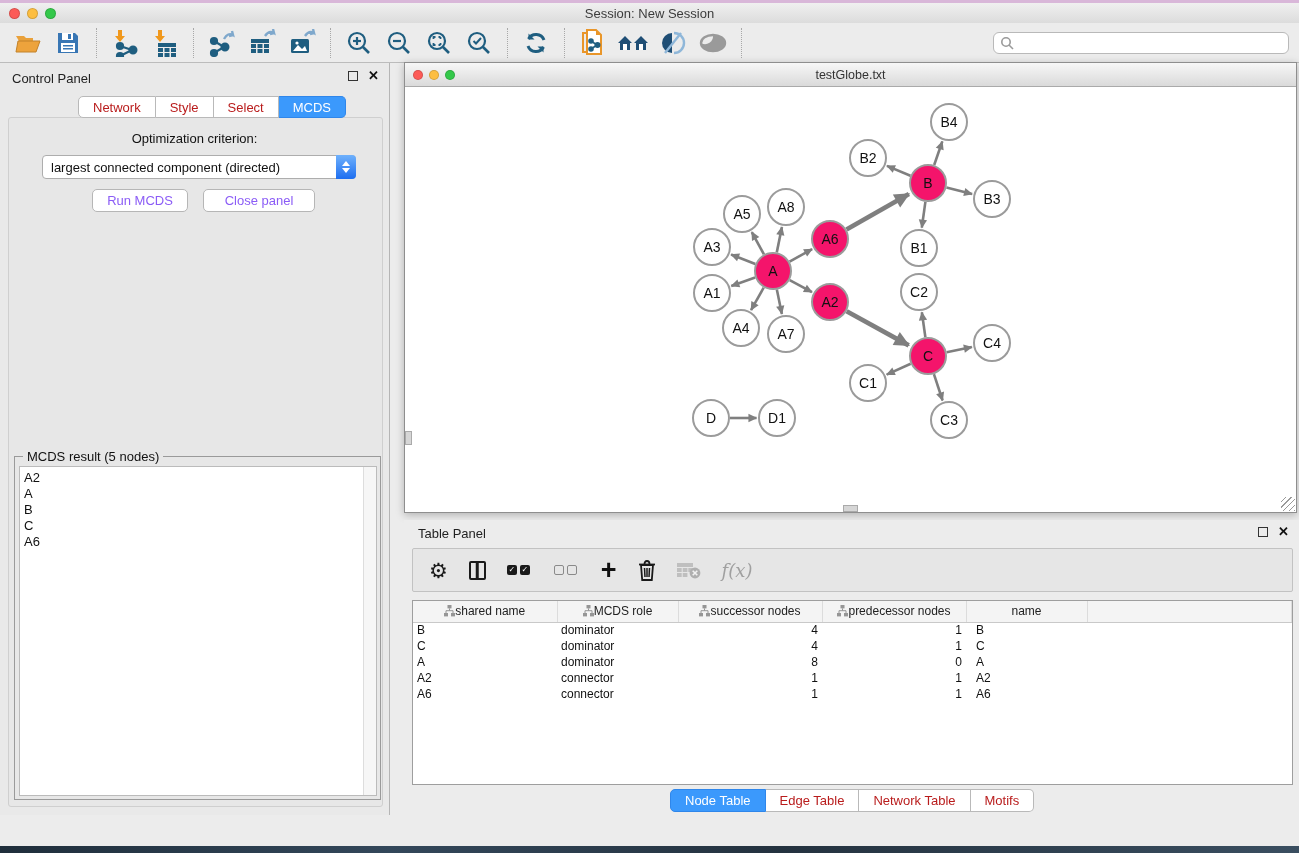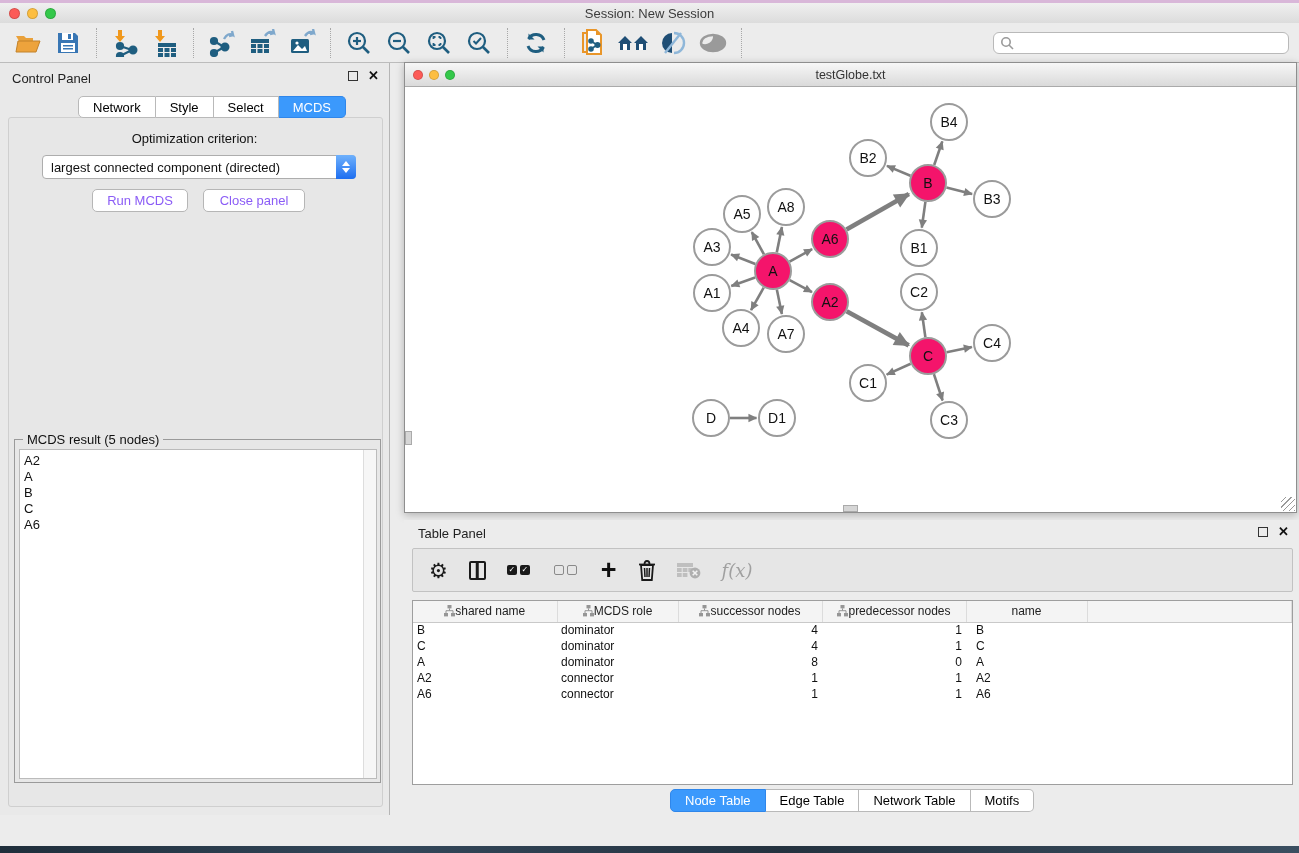--- a/index.html
+++ b/index.html
@@ -26,35 +26,35 @@
   #search-box input { border:none; outline:none; flex:1; font-size:12px; background:transparent; margin-left:4px; }
 
   
   #control-panel { left:0; top:63px; width:390px; height:752px; background:#e9e9e9; border-right:1px solid #b5b5b5; }
   #cp-header { position:absolute; left:0; top:6px; width:100%; height:20px; }
   #cp-header .cp-title { position:absolute; left:12px; top:2px; font-size:13px; color:#222; }
   .panel-icons { position:absolute; right:10px; top:2px; display:flex; gap:10px; align-items:center; }
   .float-icon { width:10px; height:10px; border:1.6px solid #333; display:inline-block; }
   .close-icon { font-size:13px; font-weight:bold; color:#111; line-height:10px; }
   #cp-tabs { position:absolute; left:78px; top:33px; display:flex; }
-  .seg { height:22px; padding:0 14px; background:#fff; border:1px solid #b9b9b9; border-left:none; font-size:13px; color:#000000; display:flex; align-items:center; }
+  .seg { height:22px; padding:0 14px; background:#fff; border:1px solid #b9b9b9; border-left:none; font-size:13px; color:#b91c1c; display:flex; align-items:center; }
   .seg:first-child { border-left:1px solid #b9b9b9; border-radius:5px 0 0 5px; }
   .seg:last-child { border-radius:0 5px 5px 0; }
   .seg.active { background:#3b99fc; border-color:#2f86ea; color:#fff; }
   #cp-body { position:absolute; left:8px; top:54px; width:375px; height:752px; background:#e7e7e7; border:1px solid #cfcfcf; border-radius:3px; height:690px; }
   #opt-label { position:absolute; left:0; width:100%; top:68px; text-align:center; font-size:13px; color:#111; }
   #criterion { position:absolute; left:42px; top:92px; width:314px; height:24px; background:#fff; border:1px solid #adadad; border-radius:4px; display:flex; align-items:center; }
   #criterion .val { flex:1; font-size:13px; padding-left:8px; color:#111; white-space:nowrap; overflow:hidden; }
   #criterion .stepper { width:20px; height:24px; margin-right:-1px; border-radius:0 4px 4px 0; background:linear-gradient(#6fb1fc,#1d6ef0); display:flex; flex-direction:column; align-items:center; justify-content:center; gap:2px; }
   .tri-up { width:0; height:0; border-left:4px solid transparent; border-right:4px solid transparent; border-bottom:5px solid #fff; }
   .tri-down { width:0; height:0; border-left:4px solid transparent; border-right:4px solid transparent; border-top:5px solid #fff; }
   .push-btn { position:absolute; height:23px; background:#fff; border:1px solid #b6b6b6; border-radius:5px; font-size:13px; color:#8b5cf6; display:flex; align-items:center; justify-content:center; font-family:"Liberation Sans",sans-serif; }
   #run-btn { left:92px; top:126px; width:96px; }
-  #closepanel-btn { left:203px; top:126px; width:102px; }
-  #result-box { position:absolute; left:14px; top:376px; width:367px; height:344px; border:1px solid #9a9a9a; }
+  #closepanel-btn { left:203px; top:126px; width:112px; }
+  #result-box { position:absolute; left:14px; top:393px; width:367px; height:344px; border:1px solid #9a9a9a; }
   #result-box .legend { position:absolute; left:8px; top:-8px; background:#e7e7e7; padding:0 4px; font-size:13px; color:#111; }
   #result-list { position:absolute; left:4px; top:9px; width:358px; height:330px; background:#fff; border:1px solid #bbb; overflow:hidden; }
   #result-list ul { list-style:none; padding:3px 0 0 4px; }
   #result-list li { font-size:13px; line-height:16px; color:#111; }
   #result-scroll { position:absolute; right:0; top:0; width:13px; height:100%; background:#f6f6f6; border-left:1px solid #ddd; }
 
   
   #net-window { left:404px; top:62px; width:893px; height:451px; background:#fff; border:1px solid #8e8e8e; box-shadow:0 2px 8px rgba(0,0,0,.25); }
   #nw-titlebar { position:absolute; left:0; top:0; width:100%; height:24px; background:linear-gradient(#f7f7f7,#dadada); border-bottom:1px solid #aaa; display:flex; align-items:center; }
   #nw-titlebar .lights { display:flex; margin-left:8px; }

